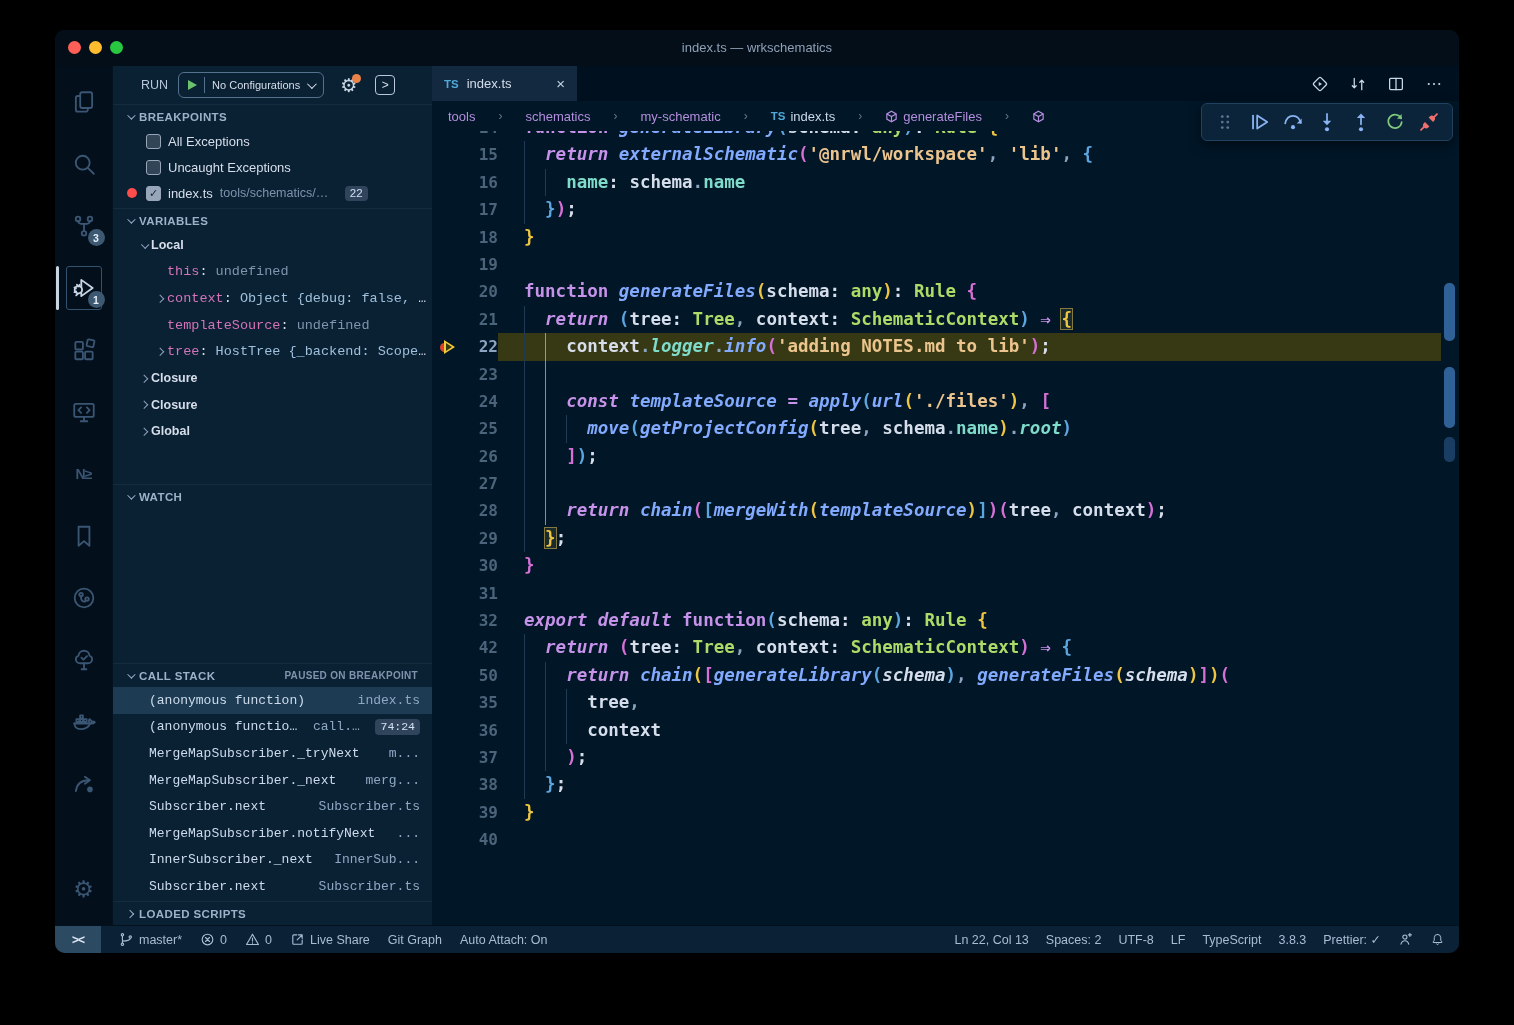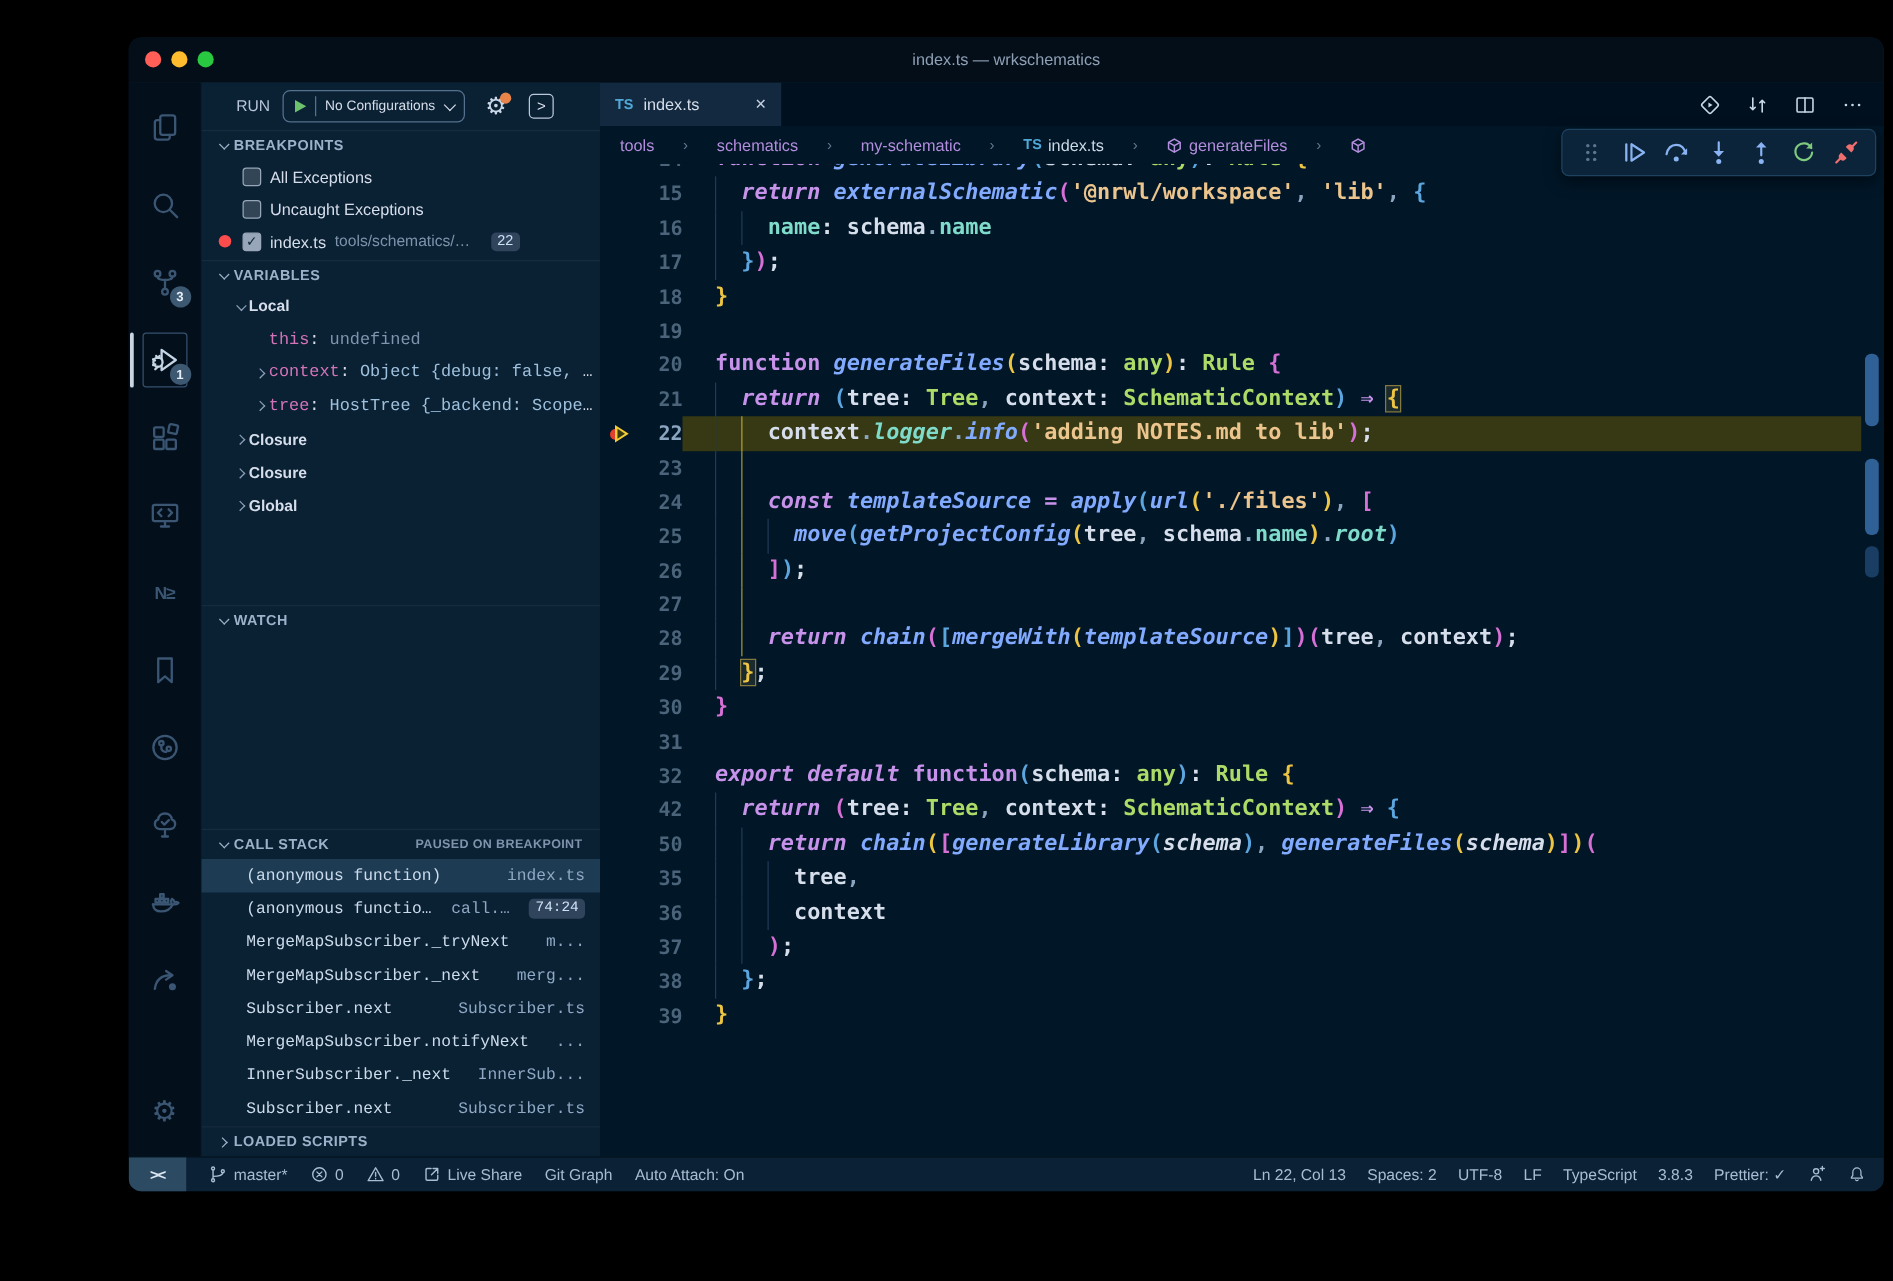--- a/index.html
+++ b/index.html
@@ -1,20 +1,20 @@
 <!DOCTYPE html>
 <html><head>
 <meta charset="utf-8">
 <style>
   * { margin:0; padding:0; box-sizing:border-box; }
   html,body { width:1514px; height:1025px; background:#000; overflow:hidden;
     font-family:"Liberation Sans","DejaVu Sans",sans-serif; }
   .window { position:absolute; left:55px; top:30px; width:1404px; height:923px;
     background:#0a2033; border-radius:10px; overflow:hidden;
-    box-shadow:0 25px 70px rgba(0,0,0,.8); display:flex; flex-direction:column;margin-left:48px; }
+    box-shadow:0 25px 70px rgba(0,0,0,.8); display:flex; flex-direction:column; }
 
   
   .titlebar { height:36px; background:#030e19; position:relative; flex:0 0 auto; }
   .lights { position:absolute; left:13px; top:11px; display:flex; gap:8px; }
   .light { width:13px; height:13px; border-radius:50%; }
   .light.r { background:#ff5f57; } .light.y { background:#febc2e; } .light.g { background:#28c840; }
   .win-title { position:absolute; left:0; right:0; top:0; height:36px; line-height:36px;
     text-align:center; color:#8fa0b5; font-size:13px; }
 
   .main { flex:1 1 auto; display:flex; min-height:0; position:relative; }
@@ -343,20 +343,24 @@
             <span class="var-chev-slot"></span>
             <span class="mono" style="overflow:hidden;text-overflow:ellipsis"><span class="var-name">this</span><span class="var-val" style="color:#d6deeb">: </span><span class="var-val dim">undefined</span></span>
           </div>
           <div class="var-row" style="padding-left: 40px;">
             <span class="var-chev-slot">
               <span class="chev right"></span>
             </span>
             <span class="mono" style="overflow:hidden;text-overflow:ellipsis"><span class="var-name">context</span><span class="var-val" style="color:#d6deeb">: </span><span class="var-val">Object {debug: false, en…</span></span>
           </div>
           <div class="var-row" style="padding-left: 40px;">
+            <span class="var-chev-slot"></span>
+            <span class="mono" style="overflow:hidden;text-overflow:ellipsis"><span class="var-name">templateSource</span><span class="var-val" style="color:#d6deeb">: </span><span class="var-val dim">undefined</span></span>
+          </div>
+          <div class="var-row" style="padding-left: 40px;">
             <span class="var-chev-slot">
               <span class="chev right"></span>
             </span>
             <span class="mono" style="overflow:hidden;text-overflow:ellipsis"><span class="var-name">tree</span><span class="var-val" style="color:#d6deeb">: </span><span class="var-val">HostTree {_backend: ScopedH…</span></span>
           </div>
           <div class="var-row" style="padding-left: 24px;">
             <span class="var-chev-slot">
               <span class="chev right"></span>
             </span>
             <span class="var-group">Closure</span>
@@ -631,20 +635,25 @@
             <div class="line">
               <span class="bp-zone"></span>
               <span class="lnum">38</span>
               <span class="code-wrap"><span class="guide" style="left: 26px;"></span><span class="tk-tx">  </span><span class="tk-bb">}</span><span class="tk-tx">;</span></span>
             </div>
             <div class="line">
               <span class="bp-zone"></span>
               <span class="lnum">39</span>
               <span class="code-wrap"><span class="tk-bg">}</span></span>
             </div>
+            <div class="line">
+              <span class="bp-zone"></span>
+              <span class="lnum">40</span>
+              <span class="code-wrap"></span>
+            </div>
           </div>
       </div>
       <div class="overview">
         <div class="ov-mark" style="top:152px;height:58px"></div>
         <div class="ov-mark" style="top:236px;height:61px"></div>
         <div class="ov-mark" style="top:306px;height:25px;opacity:.55"></div>
       </div>
       <div class="debug-toolbar" id="debug-toolbar">
           <span class="dbg-btn c-grip">
             <svg viewBox="0 0 24 24" fill="none" stroke="currentColor" stroke-width="1.7" stroke-linecap="round" stroke-linejoin="round">

